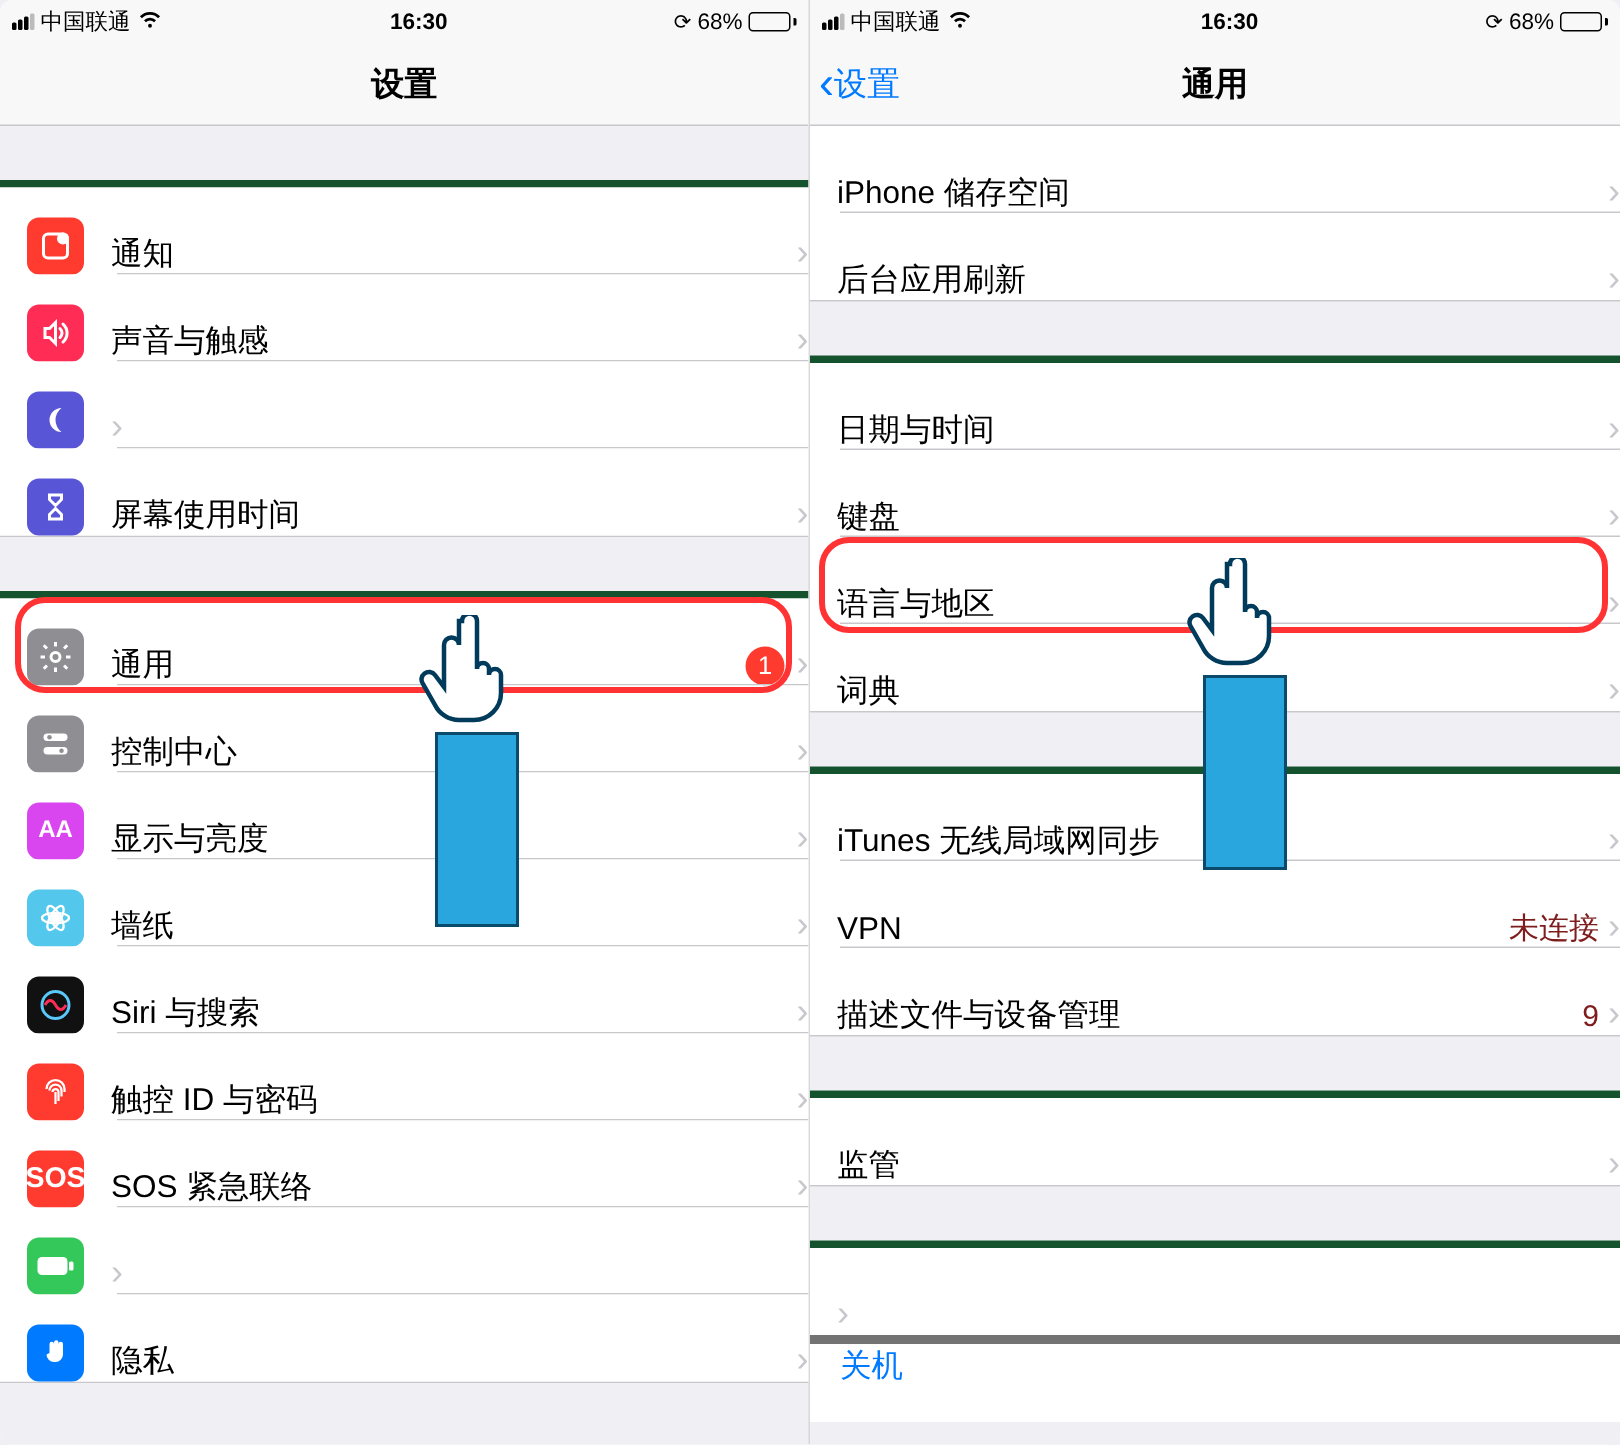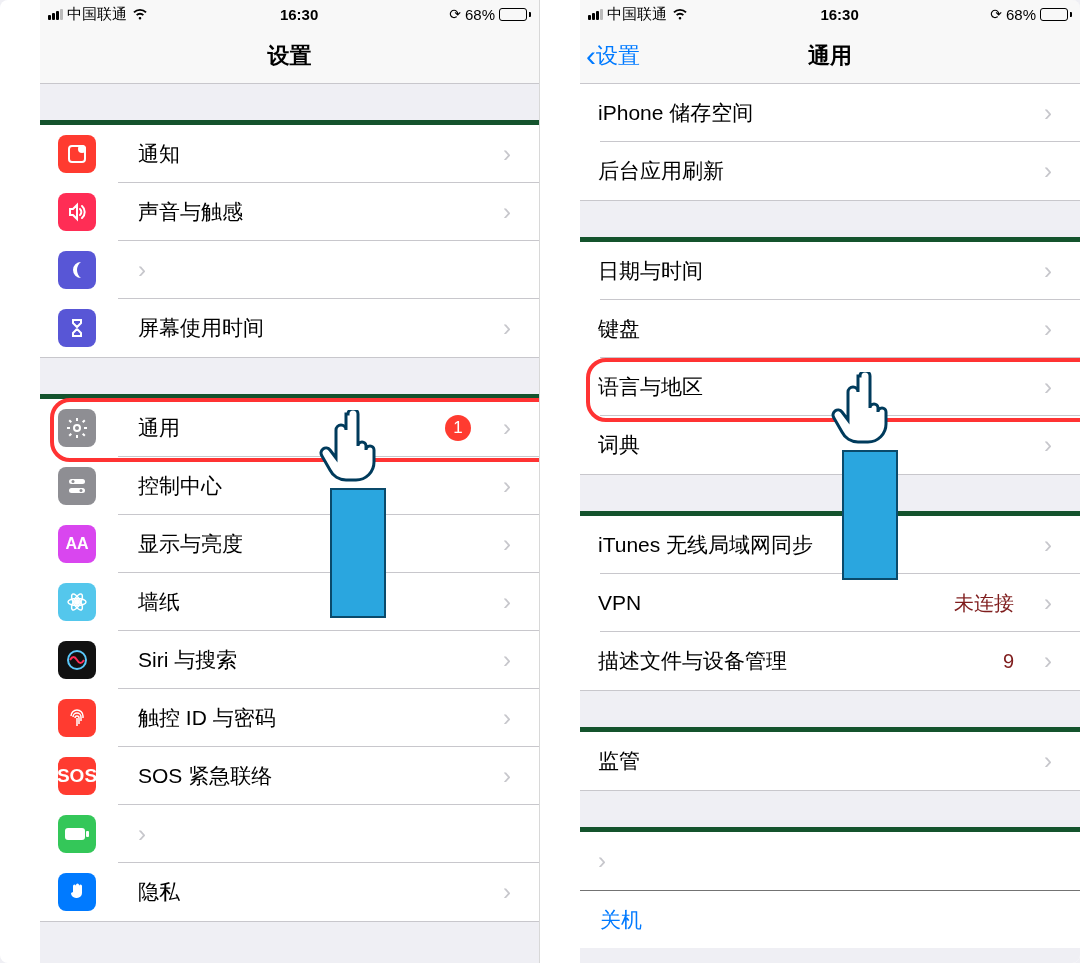--- a/index.html
+++ b/index.html
@@ -1,18 +1,18 @@
 <!DOCTYPE html>
 <html><head>
 <meta charset="utf-8">
 <style>
   *{box-sizing:border-box;margin:0;padding:0;font-family:-apple-system,"PingFang SC","Helvetica Neue",sans-serif;}
   body{background:#efeff4;width:1080px;height:963px;overflow:hidden;}
   .canvas{width:1080px;height:963px;background:#fff;display:flex;border-radius:8px;overflow:hidden;}
-  .screen{width:540px;height:963px;background:#efeff4;position:relative;display:flex;flex-direction:column;overflow:hidden;margin-left:40px;}
+  .screen{width:540px;height:963px;background:#efeff4;position:relative;display:flex;flex-direction:column;overflow:hidden;}
   .screen.left{border-right:1px solid #d8d8d8;}
   
   .status{height:28px;background:#f8f8f8;display:flex;align-items:center;justify-content:space-between;padding:0 8px;font-size:15px;font-weight:500;color:#000;}
   .status .cluster{display:flex;align-items:center;gap:4px;}
   .bars{display:flex;align-items:flex-end;gap:1px;}
   .bars span{width:3px;background:#000;display:inline-block;border-radius:1px;}
   .bars span:nth-child(1){height:5px;}
   .bars span:nth-child(2){height:7px;}
   .bars span:nth-child(3){height:9px;}
   .bars span:nth-child(4){height:11px;background:#bbb;}
@@ -22,29 +22,29 @@
   .batt-tip{width:2px;height:5px;background:#000;border-radius:0 1px 1px 0;}
   .lock{font-size:14px;}
   
   .navhead{height:56px;background:#f8f8f8;border-bottom:1px solid #c8c7cc;display:flex;align-items:center;justify-content:center;position:relative;}
   .navhead .title{font-size:22px;font-weight:600;color:#000;}
   .navhead .back{position:absolute;left:6px;display:flex;align-items:center;color:#007aff;font-size:22px;gap:0px;}
   .navhead .back .chev{font-size:30px;line-height:1;font-weight:300;}
   
   .group{background:#fff;border-top:5px solid #14532d;border-bottom:1px solid #c8c7cc;margin-bottom:0;}
   .gap{height:36px;}
-  .row{height:58px;display:flex;align-items:center;padding:0 28px 0 18px;position:relative;background:#fff;gap:24px;}
+  .row{height:58px;display:flex;align-items:flex-end;padding:0 0 0 18px;position:relative;background:#fff;}
   .row:not(:last-child) .sep{position:absolute;left:78px;right:0;bottom:0;height:1px;background:#c8c7cc;}
   .screen.right .row:not(:last-child) .sep{left:20px;}
   .icon{width:38px;height:38px;border-radius:8px;margin-right:18px;display:flex;align-items:center;justify-content:center;color:#fff;font-size:20px;font-weight:bold;flex-shrink:0;}
   .label{font-size:21px;color:#000;flex:1;}
   .detail{font-size:20px;color:#7f1d1d;margin-right:6px;}
   .chevron{color:#c7c7cc;font-size:24px;font-weight:300;}
   .badge{background:#ff3b30;color:#fff;width:26px;height:26px;border-radius:13px;display:flex;align-items:center;justify-content:center;font-size:17px;margin-right:8px;}
-  .link-row{height:58px;display:flex;align-items:center;padding:0 20px;background:#fff;border-top:1px solid #737373;}
+  .link-row{height:58px;display:flex;align-items:flex-start;padding:0 20px;background:#fff;border-top:6px solid #737373;}
   .link-row .label{color:#007aff;}
   
   .hl{position:absolute;border:4px solid #ff3333;border-radius:20px;pointer-events:none;z-index:5;}
   
   .hand{position:absolute;width:80px;z-index:10;pointer-events:none;}
   .hand svg{display:block;}
   .hand .sleeve{width:56px;height:130px;background:#2aa6df;margin:-4px auto 0;border:2px solid #0a4a6b;}
   
   .ic-notif{background:#ff3b30;}
   .ic-sound{background:#ff2d55;}

